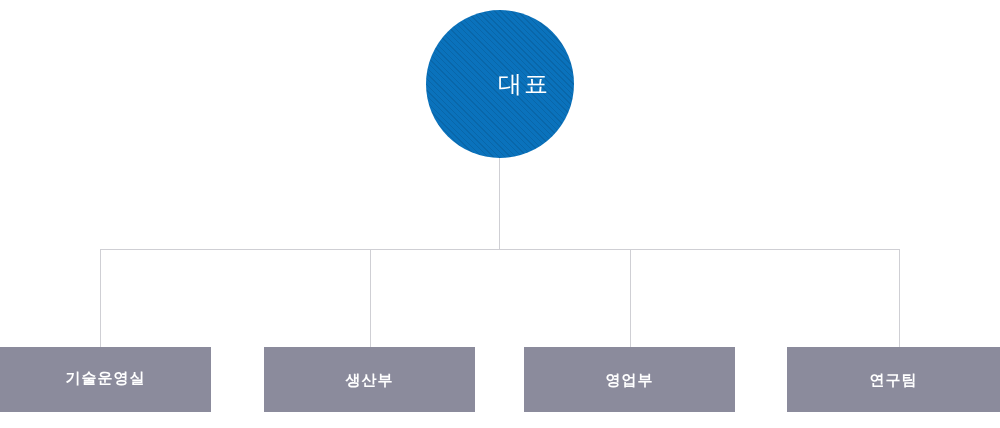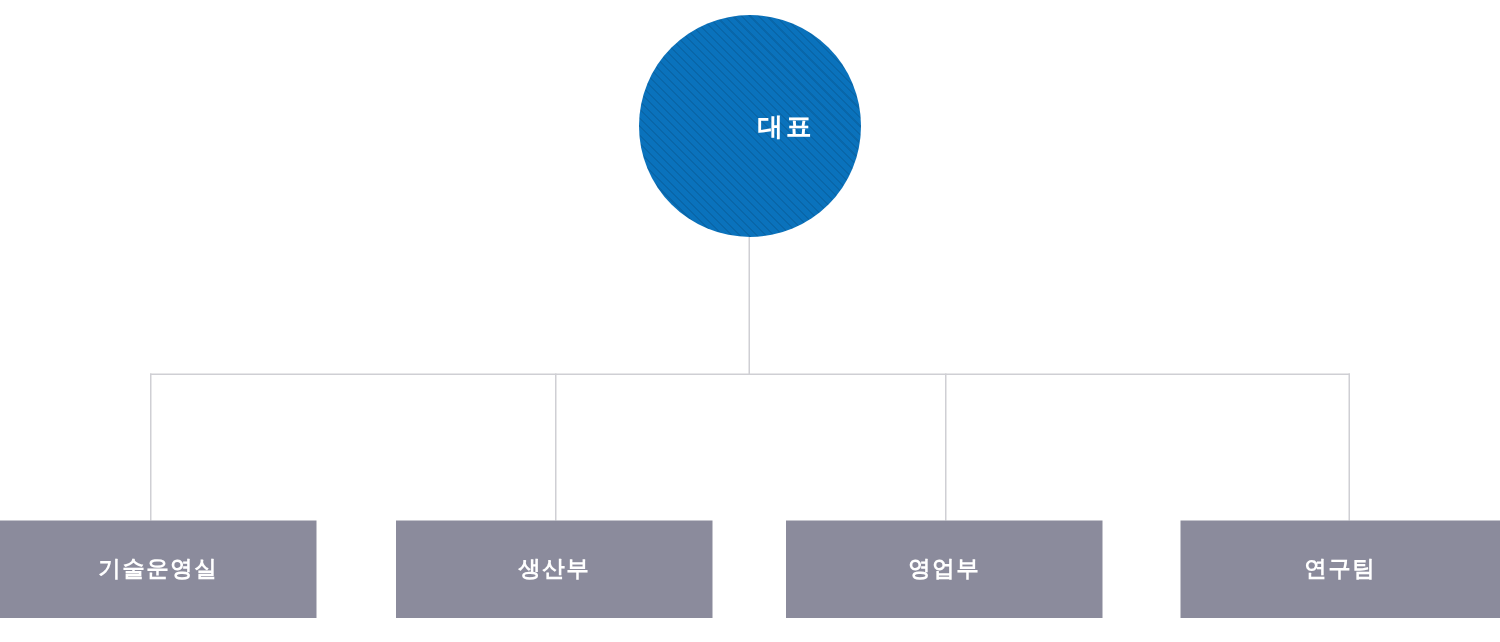--- a/index.html
+++ b/index.html
@@ -35,22 +35,22 @@
         rgba(0, 0, 0, 0.00) 1px,
         rgba(0, 0, 0, 0.00) 4px
     );
     display: flex;
     align-items: center;
     justify-content: center;
     box-sizing: border-box;
   }
   .root-label {
     color: #ffffff;
-    font-size: 17px;
-    font-weight: bold;
+    font-size: 24px;
+    font-weight: normal;
     letter-spacing: 2px;
     line-height: 1;
     user-select: none;
     padding-left: 48px;
   }
 
   
   .line {
     position: absolute;
     background: #cfcfd4;
@@ -90,21 +90,21 @@
   }
   .dept-label {
     color: #ffffff;
     font-size: 15px;
     font-weight: bold;
     letter-spacing: 1px;
     line-height: 1;
     user-select: none;
   }
 
-  .dept-box-0 { left: 0px;   width: 211px; }
+  .dept-box-0 { left: 0px;   width: 211px; font-family: Liberation Mono, monospace; }
   .dept-box-1 { left: 264px; width: 211px; text-align: center; }
   .dept-box-2 { left: 524px; width: 211px; }
   .dept-box-3 { left: 787px; width: 213px; }
 </style>
 </head>
 <body>
 
 <div id="org-chart">
 
   <div class="root-node">

